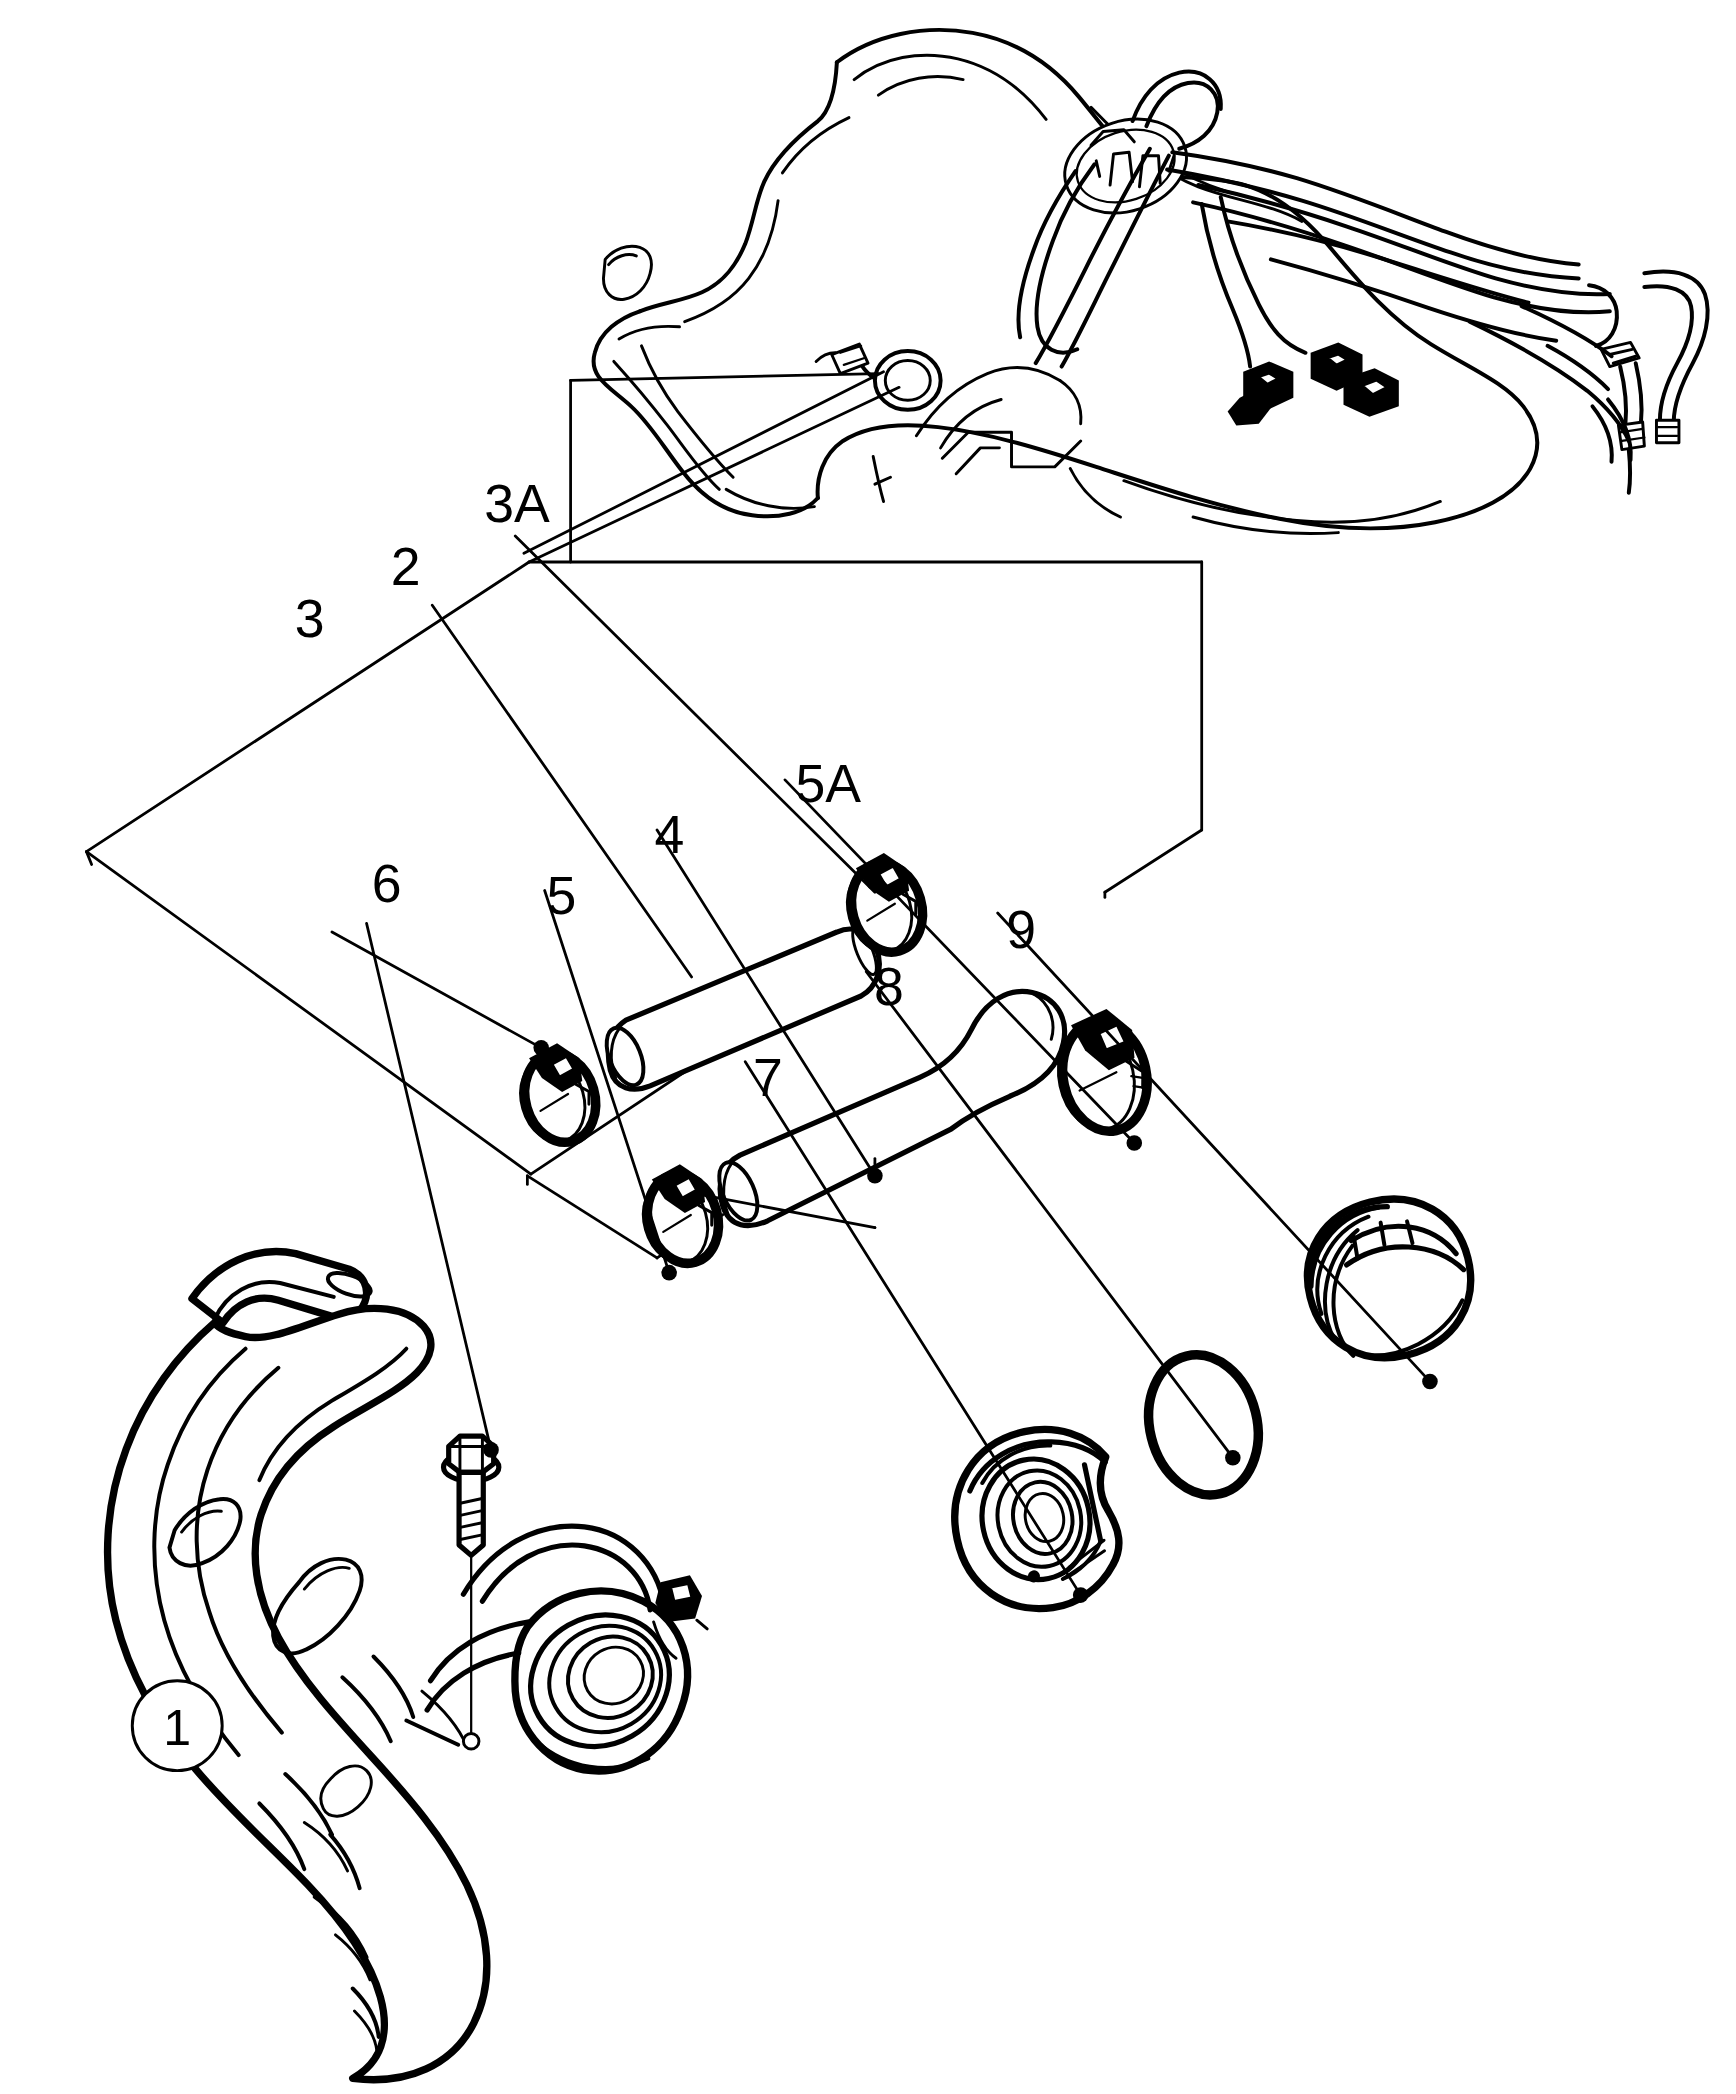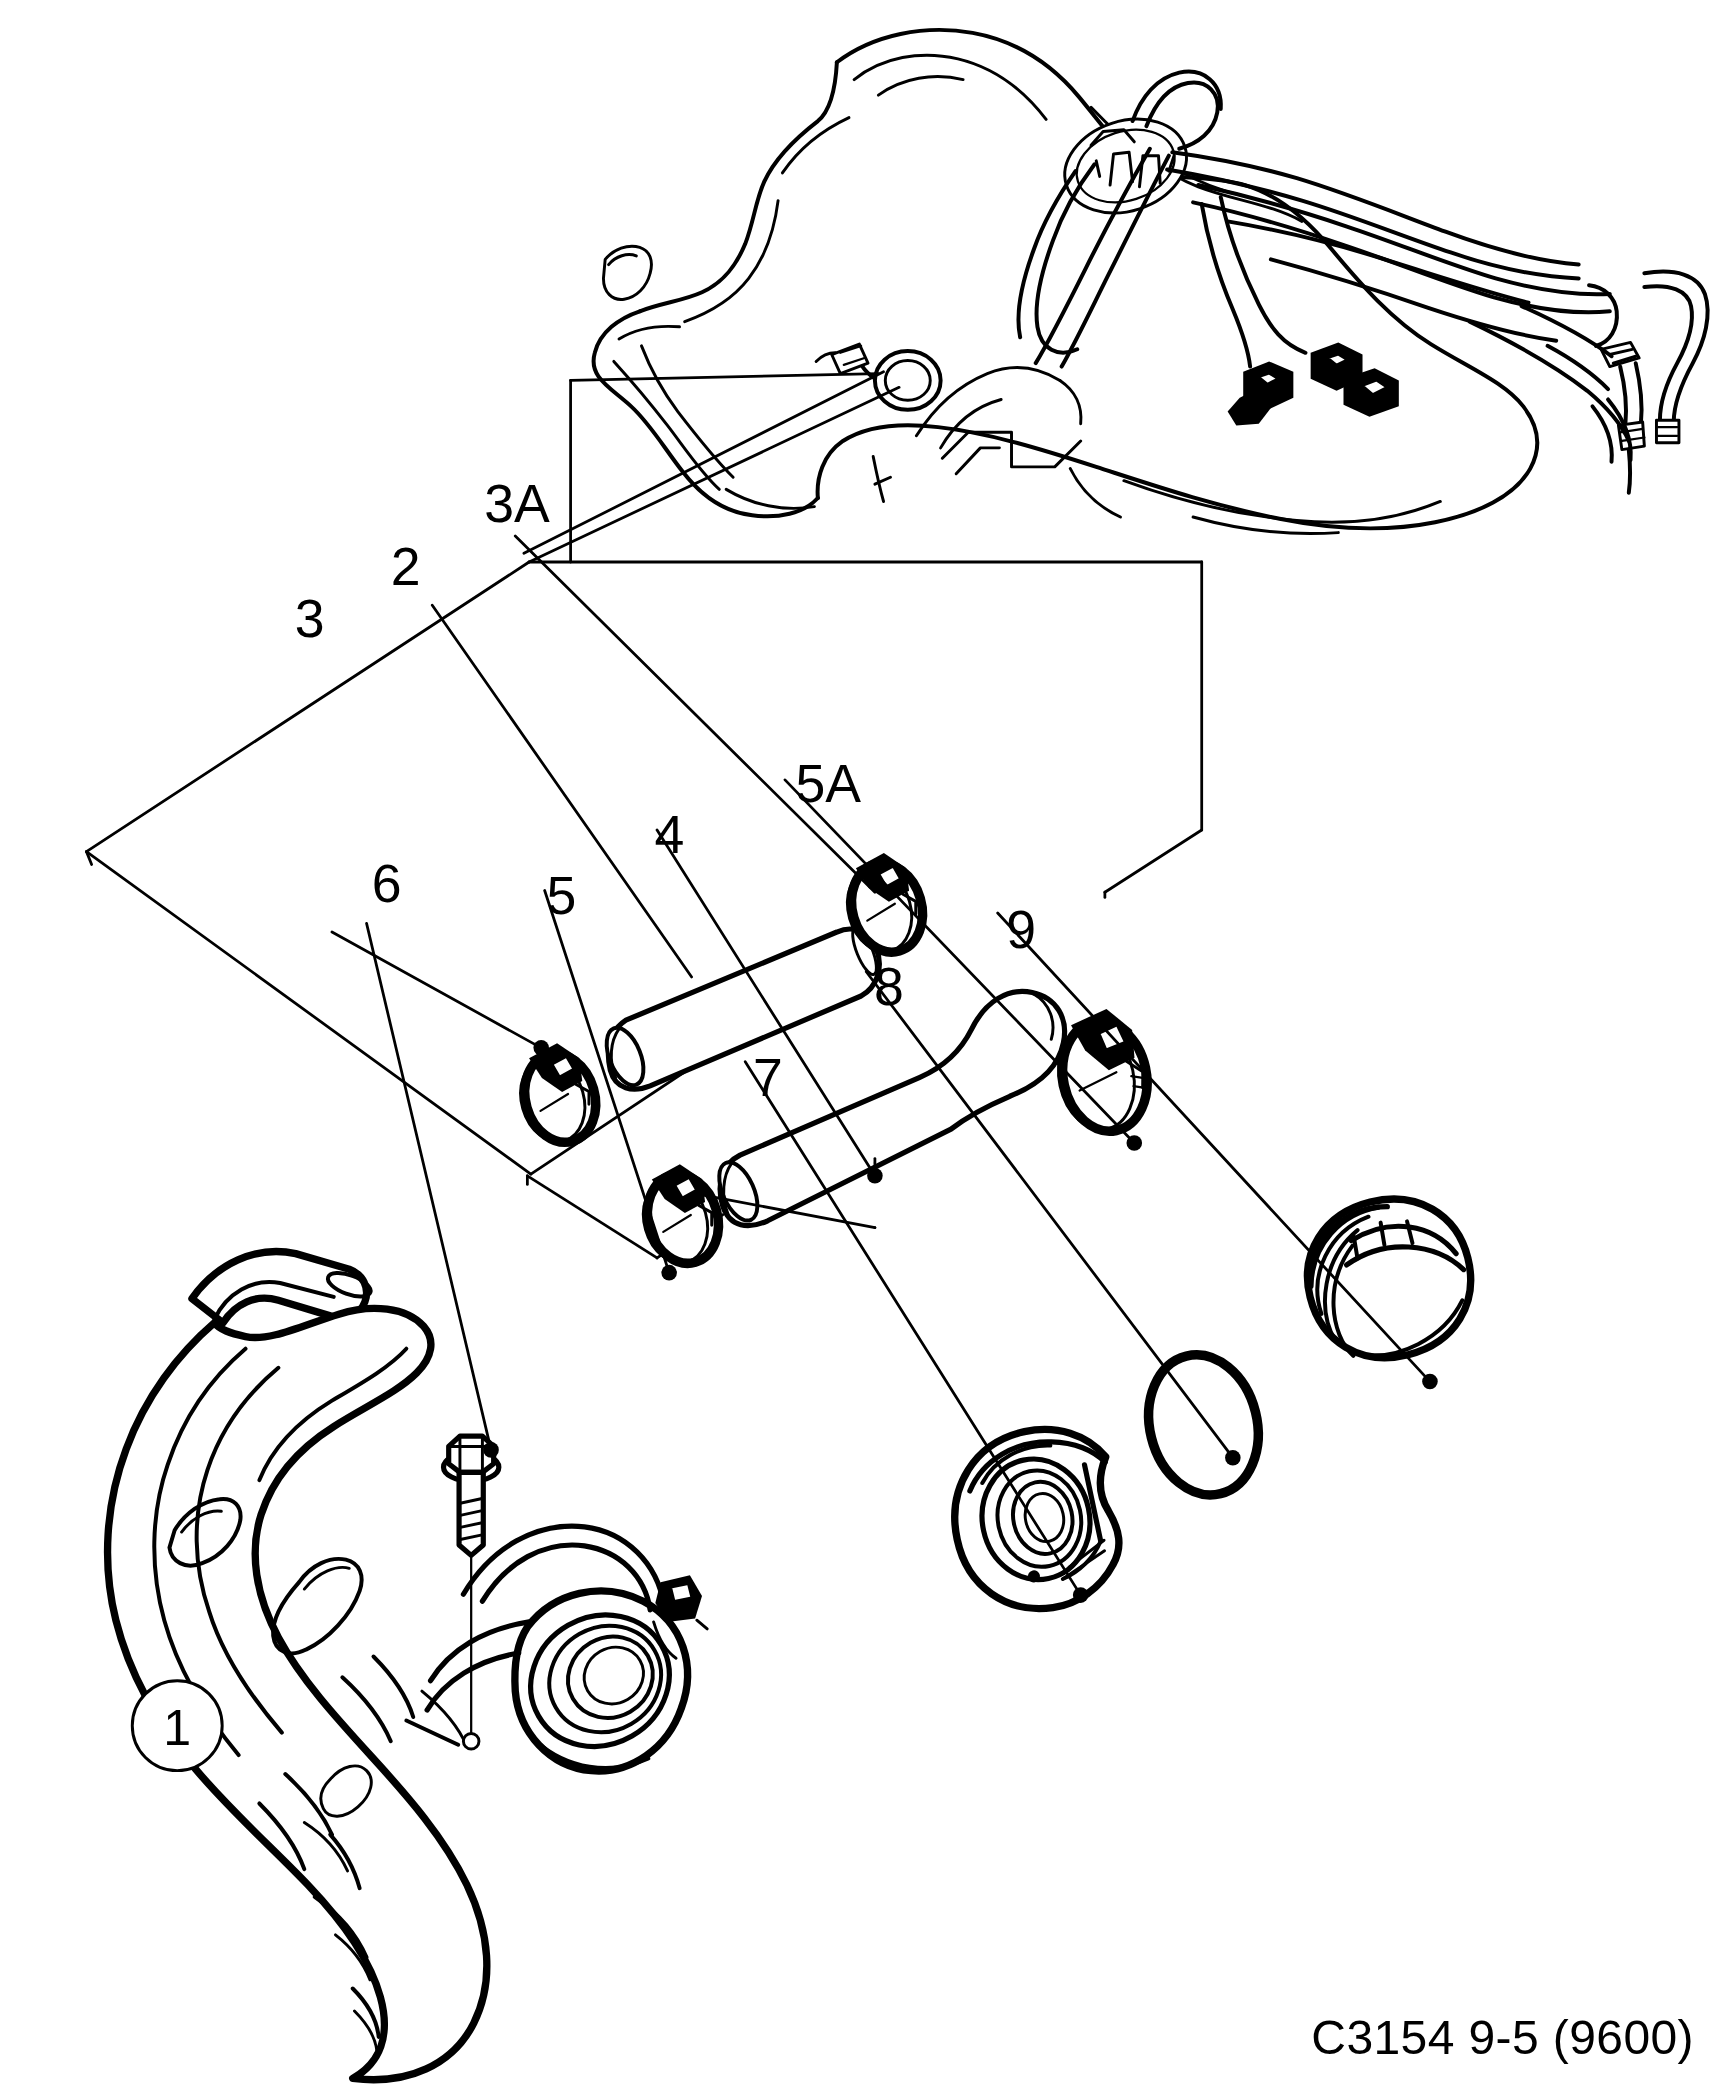--- a/index.html
+++ b/index.html
@@ -578,16 +578,15 @@
     <text class="calltxt" x="1164" y="1097">9</text>
   </g>
 
   <g>
     <circle class="fillw w3" cx="205" cy="1996" r="52"></circle>
     <text class="circnum" x="205" y="2018">1</text>
   </g>
 
 </svg>
 
-<div class="footer">C3154 9-5 (9600)</div>
 
 </div>
 
 
 </body></html>

